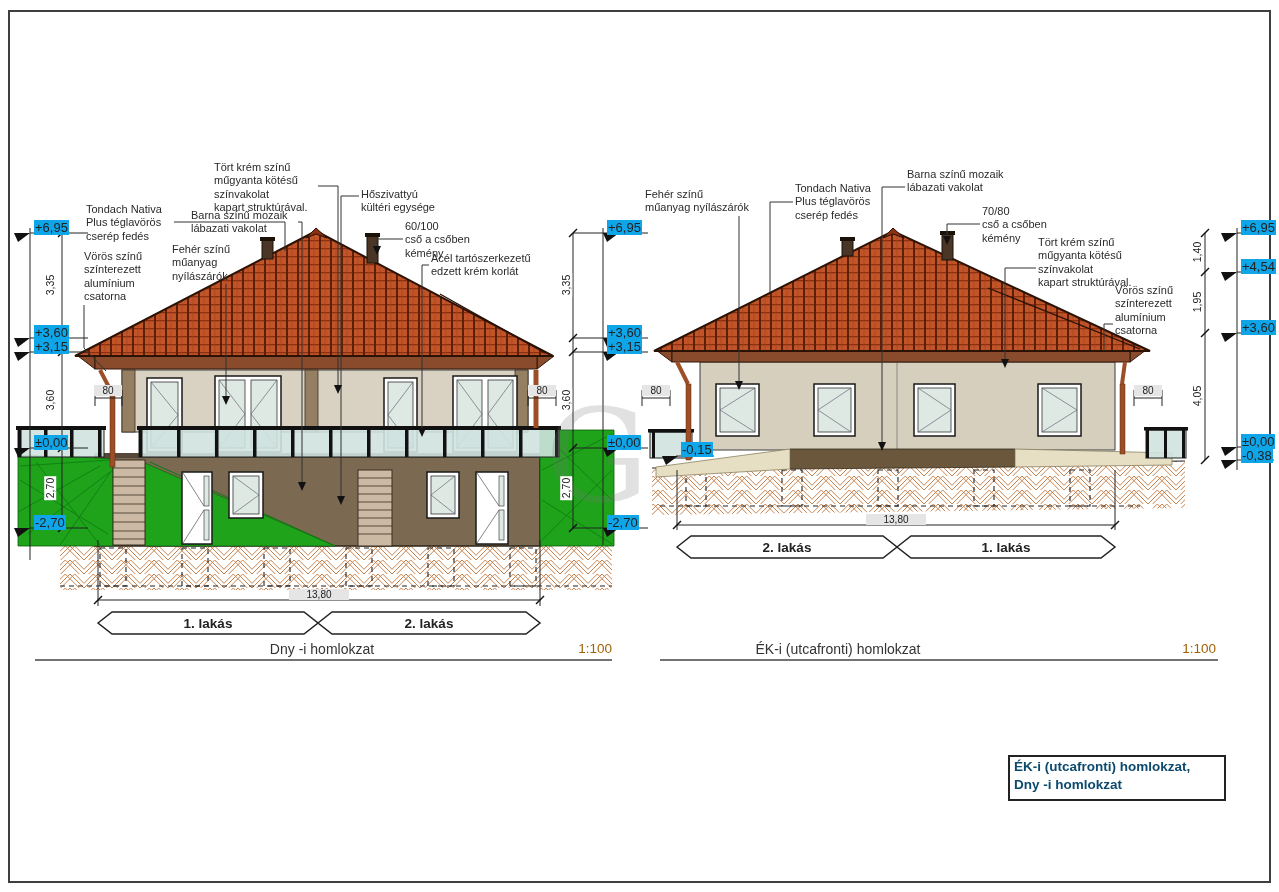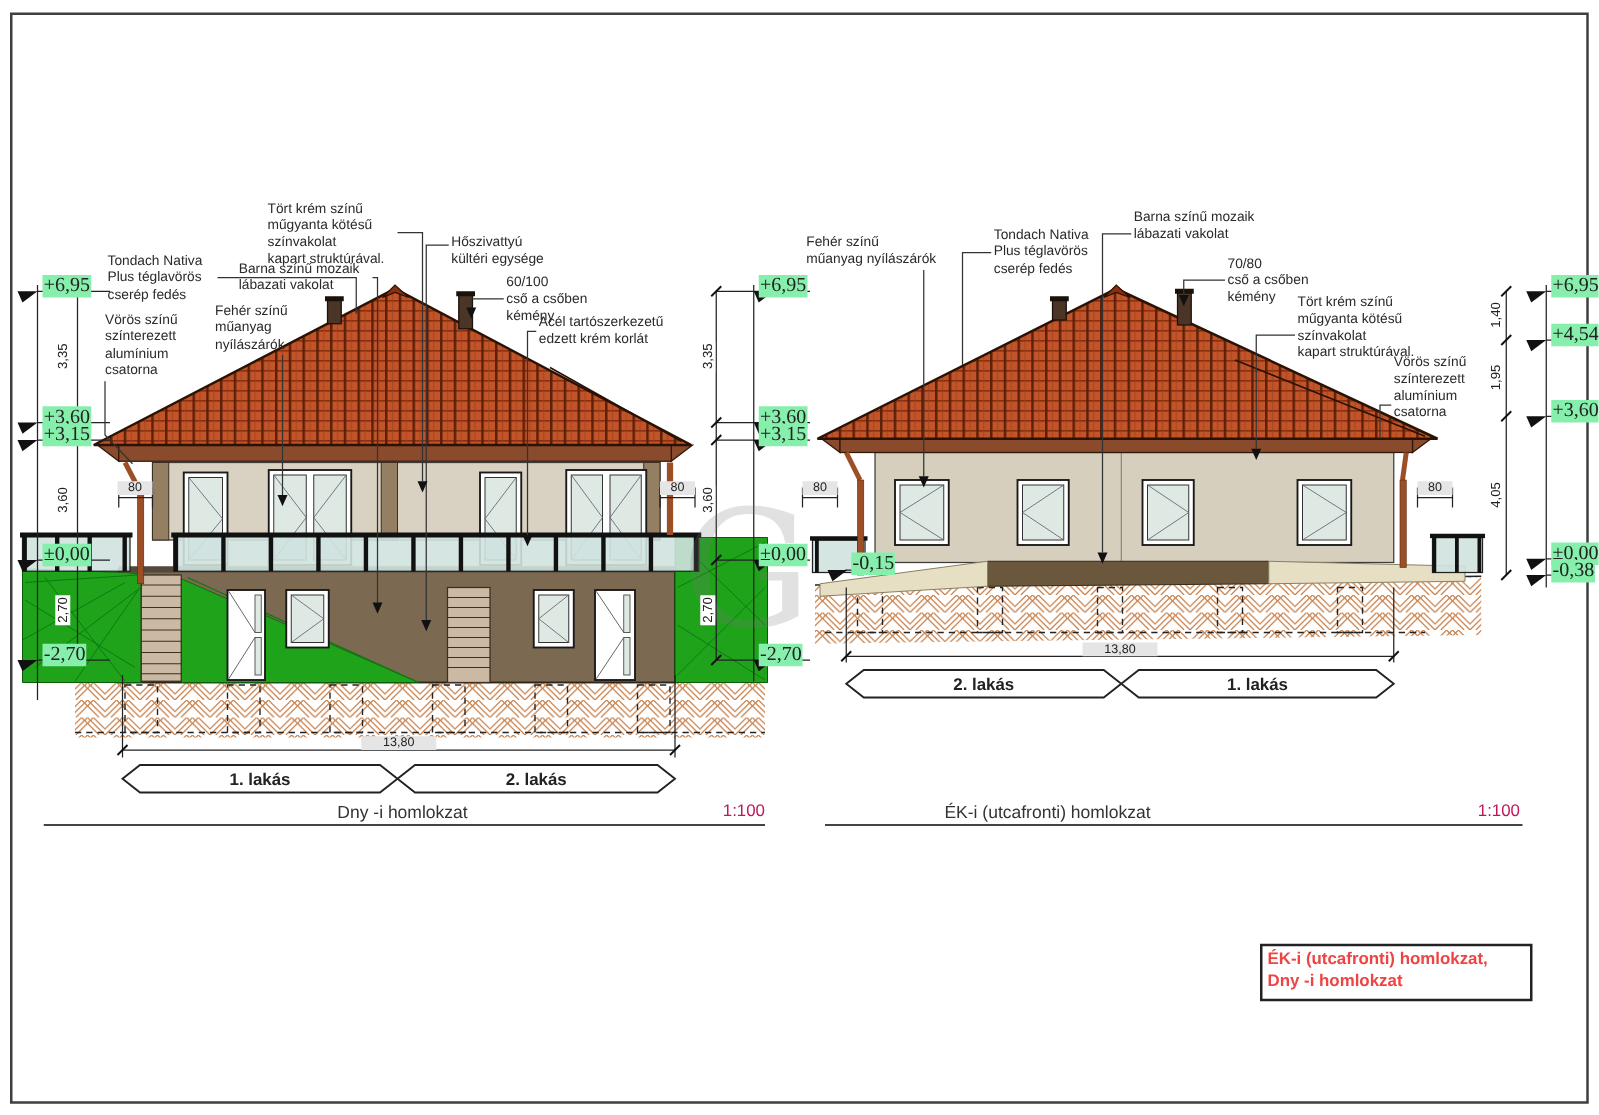--- a/index.html
+++ b/index.html
@@ -2,30 +2,30 @@
 <html><head>
 <meta charset="utf-8">
 <style>
   html,body{margin:0;padding:0;background:#fff;}
   #page{position:relative;width:1279px;height:892px;background:#fff;overflow:hidden;
         font-family:"Liberation Sans",sans-serif;}
   #frame{position:absolute;left:8px;top:10px;width:1259px;height:869px;border:2px solid #3f3f3f;}
   #cv{position:absolute;left:0;top:0;}
   .t{position:absolute;color:#222;}
   .ann{font-size:11px;line-height:1.22;color:#2a2a2a;white-space:pre-line;}
-  .lvl{font-size:16px;background:#86efac;padding:0 1px;white-space:nowrap;font-family:Liberation Serif, serif;}
+  .lvl{font-size:13px;background:#0ea5e9;padding:0 1px;white-space:nowrap;}
   .dim{font-size:10px;text-align:center;background:#e5e5e5;white-space:nowrap;}
   .vbox{width:40px;height:12px;display:flex;align-items:center;justify-content:center;}
   .vbox span{transform:rotate(-90deg);font-size:10.5px;background:#fff;padding:0 2px;white-space:nowrap;color:#222;}
   .banner-t{font-size:13.5px;font-weight:bold;text-align:center;line-height:18px;}
   .title-t{font-size:14px;text-align:center;color:#333;}
-  .scale-t{font-size:13.5px;text-align:right;color:#be185d;}
+  .scale-t{font-size:13.5px;text-align:right;color:#a16207;}
   .wm{font-family:"DejaVu Serif",serif;font-size:130px;color:rgba(120,120,120,0.22);}
   #tblock{position:absolute;left:1008px;top:755px;width:206px;height:40px;border:2px solid #222;
-          background:#fff;font-size:13.5px;font-weight:600;line-height:1.35;color:#ef4444;
+          background:#fff;font-size:13.5px;font-weight:600;line-height:1.35;color:#0c4a6e;
           padding:1px 4px;white-space:pre-line;}
 </style>
 </head>
 <body>
 
 <div id="page">
   <div id="frame"></div>
 
   <svg id="cv" width="1279" height="892" viewBox="0 0 1279 892">
     <defs>

